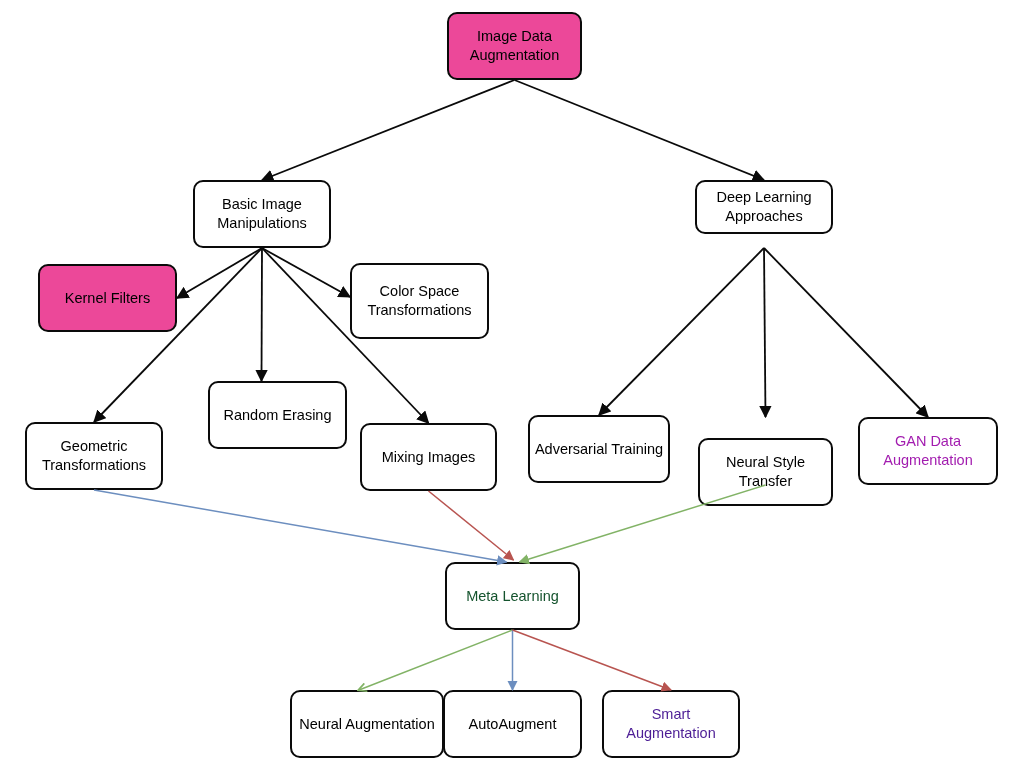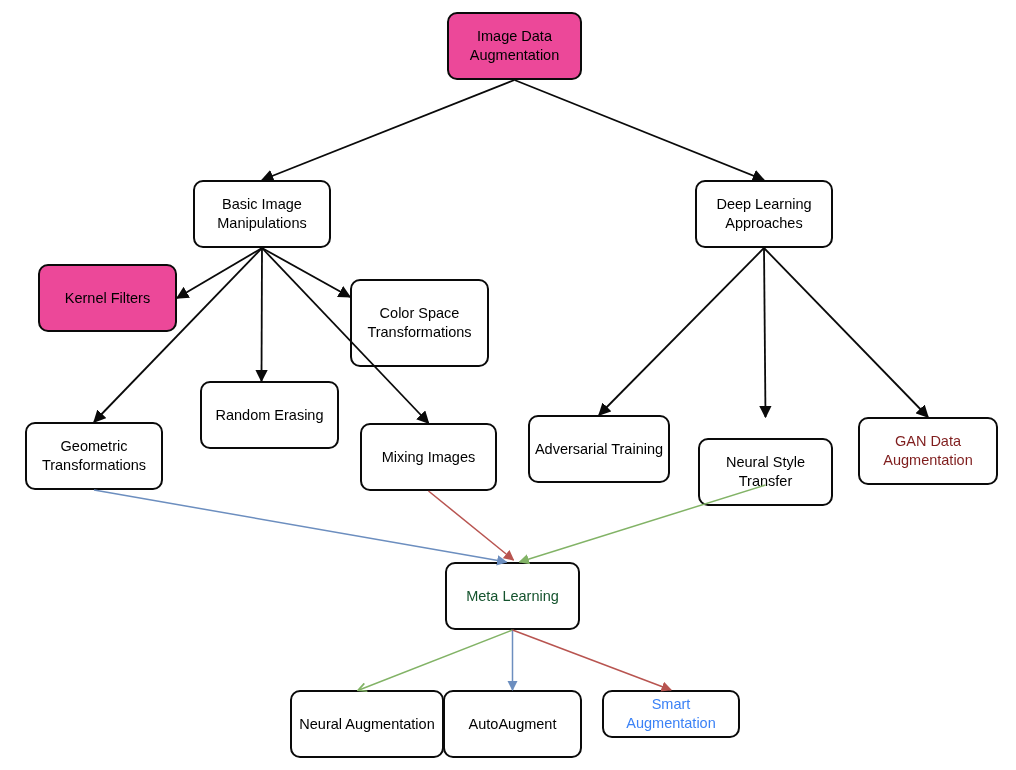--- a/index.html
+++ b/index.html
@@ -69,56 +69,56 @@
       <line x1="512.5" y1="630" x2="671" y2="690" stroke="#b85450" stroke-width="1.5" marker-end="url(#mfb85450)"></line>
     </svg>
 <div class="node" style="left: 447px; top: 12px; width: 135px; height: 68px; background: #ec4899; border-color: rgb(10, 10, 10); color: rgb(0, 0, 0);">
       <span>Image Data
 Augmentation</span>
     </div>
     <div class="node" style="left: 193px; top: 180px; width: 138px; height: 68px; background: rgb(255, 255, 255); border-color: rgb(10, 10, 10); color: rgb(0, 0, 0); justify-content: center;">
       <span>Basic Image
 Manipulations</span>
     </div>
-    <div class="node" style="left: 695px; top: 180px; width: 138px; height: 68px; background: rgb(255, 255, 255); border-color: rgb(10, 10, 10); color: rgb(0, 0, 0);">
+    <div class="node" style="left: 695px; top: 180px; width: 138px; height: 54px; background: rgb(255, 255, 255); border-color: rgb(10, 10, 10); color: rgb(0, 0, 0);">
       <span>Deep Learning
 Approaches</span>
     </div>
     <div class="node" style="left: 38px; top: 264px; width: 139px; height: 68px; background: #ec4899; border-color: rgb(10, 10, 10); color: rgb(0, 0, 0);">
       <span>Kernel Filters</span>
     </div>
-    <div class="node" style="left: 350px; top: 263px; width: 139px; height: 88px; background: rgb(255, 255, 255); border-color: rgb(10, 10, 10); color: rgb(0, 0, 0); margin-top: 16px;">
+    <div class="node" style="left: 350px; top: 263px; width: 139px; height: 76px; background: rgb(255, 255, 255); border-color: rgb(10, 10, 10); color: rgb(0, 0, 0);">
       <span>Color Space
 Transformations</span>
     </div>
-    <div class="node" style="left: 200px; top: 381px; width: 139px; height: 68px; background: rgb(255, 255, 255); border-color: rgb(10, 10, 10); color: rgb(0, 0, 0);">
+    <div class="node" style="left: 208px; top: 381px; width: 139px; height: 68px; background: rgb(255, 255, 255); border-color: rgb(10, 10, 10); color: rgb(0, 0, 0);">
       <span>Random Erasing</span>
     </div>
     <div class="node" style="left: 25px; top: 422px; width: 138px; height: 68px; background: rgb(255, 255, 255); border-color: rgb(10, 10, 10); color: rgb(0, 0, 0);">
       <span>Geometric
 Transformations</span>
     </div>
     <div class="node" style="left: 360px; top: 423px; width: 137px; height: 68px; background: rgb(255, 255, 255); border-color: rgb(10, 10, 10); color: rgb(0, 0, 0); justify-content: center;">
       <span>Mixing Images</span>
     </div>
     <div class="node" style="left: 528px; top: 415px; width: 142px; height: 68px; background: rgb(255, 255, 255); border-color: rgb(10, 10, 10); color: rgb(0, 0, 0);">
       <span>Adversarial Training</span>
     </div>
     <div class="node" style="left: 698px; top: 438px; width: 135px; height: 68px; background: rgb(255, 255, 255); border-color: rgb(10, 10, 10); color: rgb(0, 0, 0);">
       <span>Neural Style Transfer</span>
     </div>
-    <div class="node" style="left: 858px; top: 417px; width: 140px; height: 68px; background: rgb(255, 255, 255); border-color: rgb(10, 10, 10); color: #7f1d1d;">
+    <div class="node" style="left: 858px; top: 417px; width: 140px; height: 68px; background: rgb(255, 255, 255); border-color: rgb(10, 10, 10); color: #a21caf;">
       <span>GAN Data
 Augmentation</span>
     </div>
     <div class="node" style="left: 445px; top: 562px; width: 135px; height: 68px; background: rgb(255, 255, 255); border-color: rgb(10, 10, 10); color: #14532d;">
       <span>Meta Learning</span>
     </div>
     <div class="node" style="left: 290px; top: 690px; width: 154px; height: 68px; background: rgb(255, 255, 255); border-color: rgb(10, 10, 10); color: rgb(0, 0, 0);">
       <span>Neural Augmentation</span>
     </div>
     <div class="node" style="left: 443px; top: 690px; width: 139px; height: 68px; background: rgb(255, 255, 255); border-color: rgb(10, 10, 10); color: rgb(0, 0, 0);">
       <span>AutoAugment</span>
     </div>
-    <div class="node" style="left: 602px; top: 690px; width: 138px; height: 48px; background: rgb(255, 255, 255); border-color: rgb(10, 10, 10); color: #3b82f6;">
+    <div class="node" style="left: 602px; top: 690px; width: 138px; height: 68px; background: rgb(255, 255, 255); border-color: rgb(10, 10, 10); color: #4c1d95;">
       <span>Smart Augmentation</span>
     </div>
   </div>
 
 </body></html>

